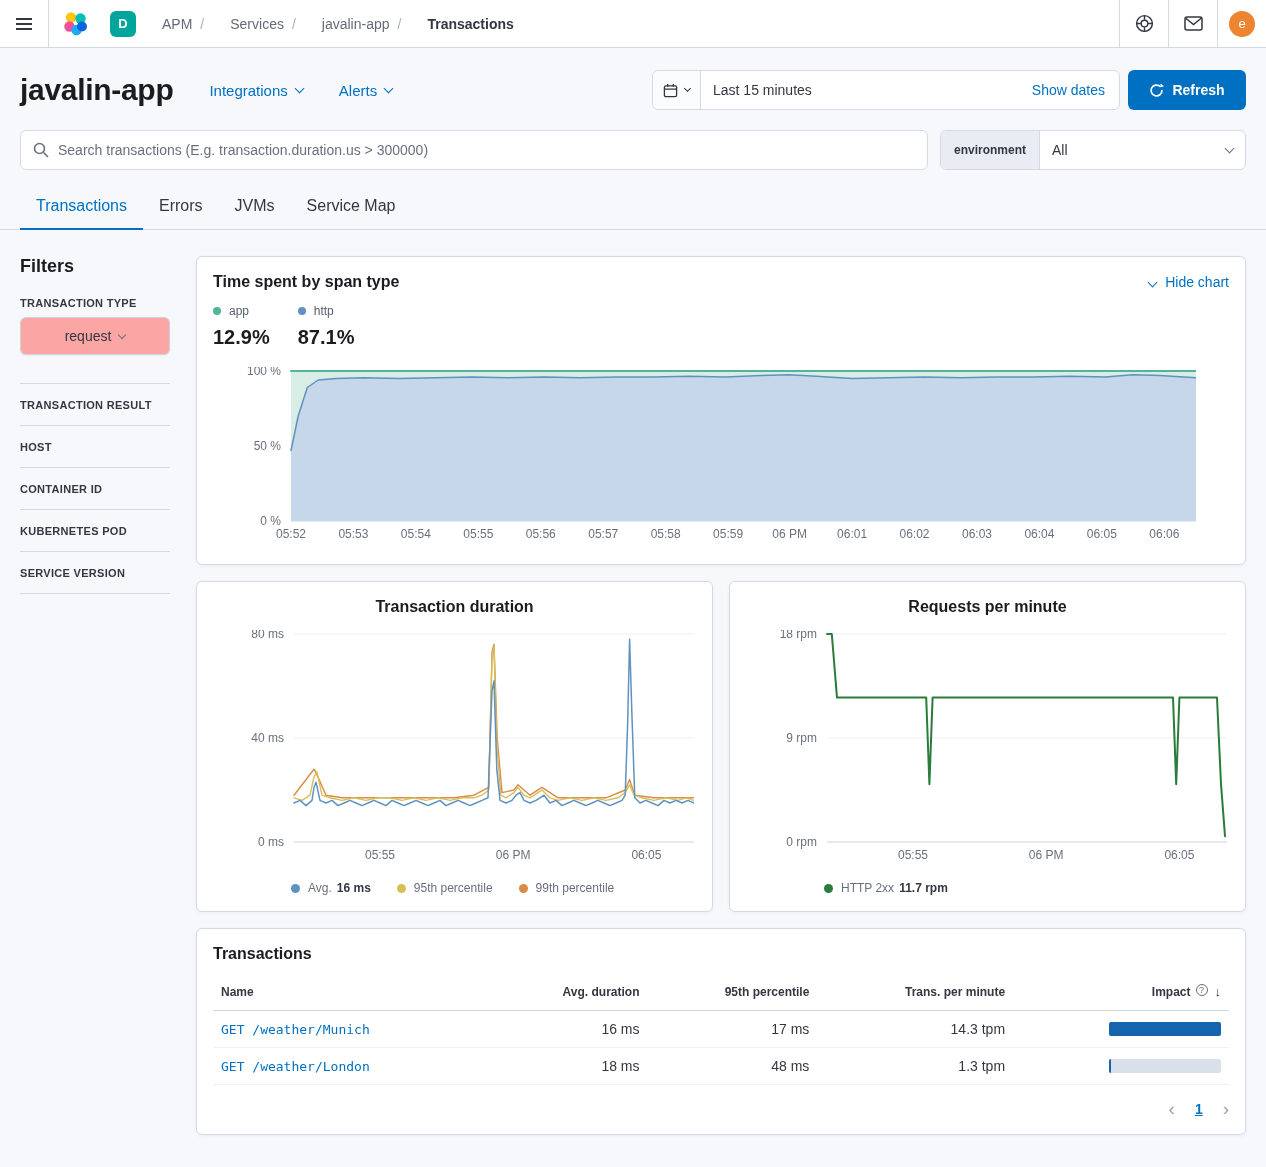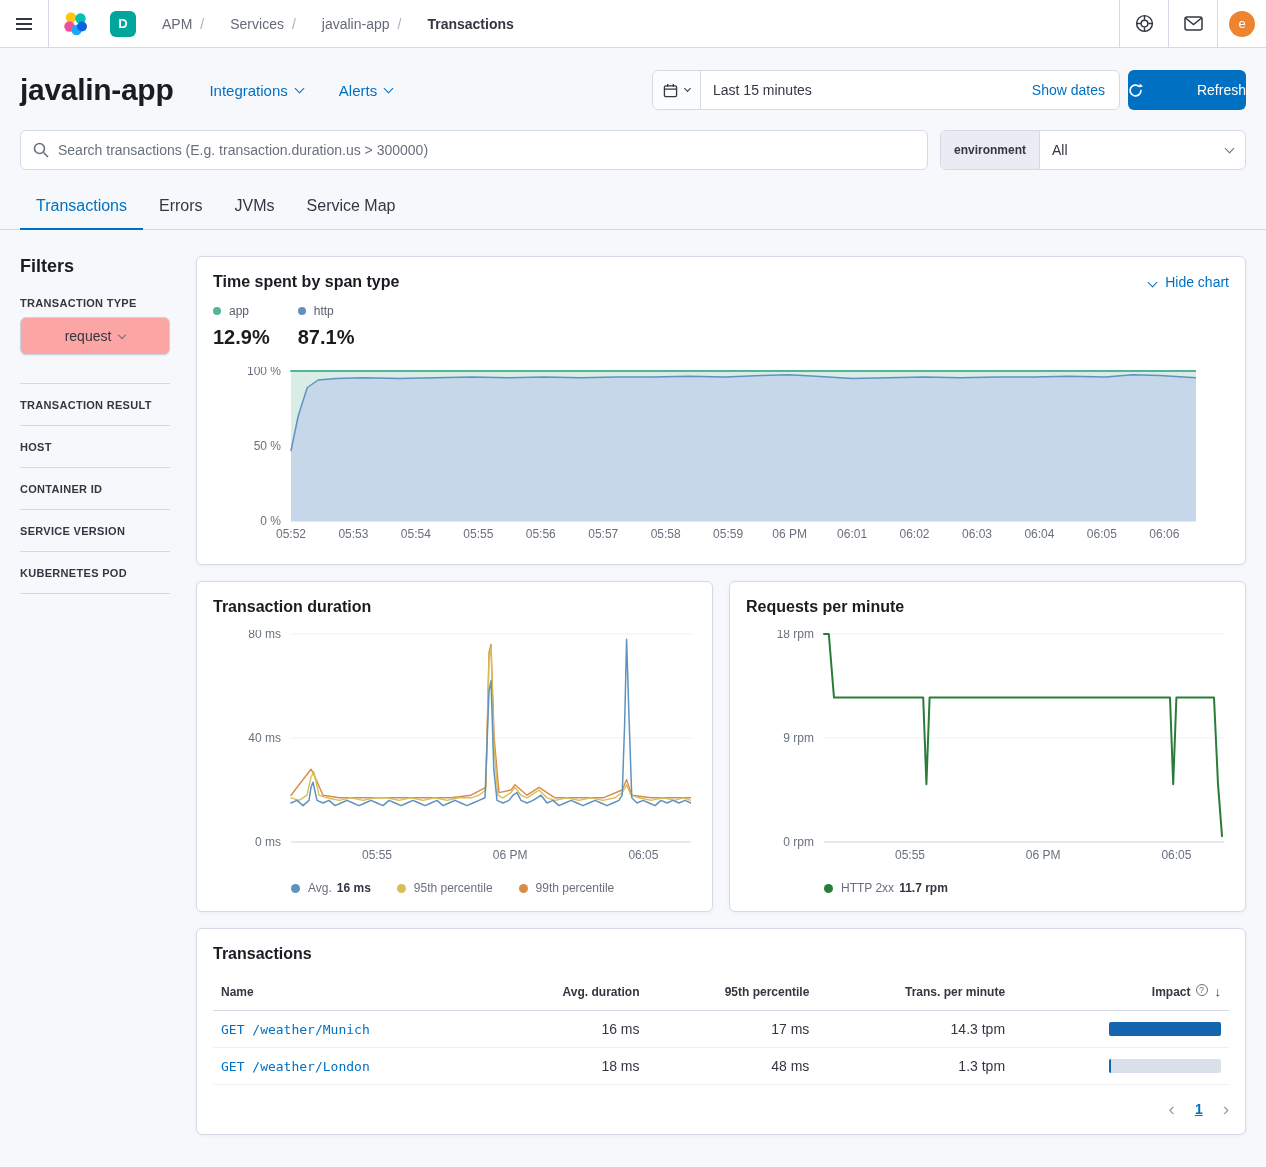--- a/index.html
+++ b/index.html
@@ -29,21 +29,21 @@
   .page-header h1{font-size:30px;font-weight:600;color:#1a1c21;letter-spacing:-0.3px;}
   .hdr-link{color:#0071c2;font-size:15px;display:flex;align-items:center;margin-left:36px;}
   .chev{width:7px;height:7px;border-right:1.6px solid currentColor;border-bottom:1.6px solid currentColor;transform:rotate(45deg);display:inline-block;margin-left:8px;margin-top:-3px;}
   .chev.gray{border-color:#69707d;}
   .hdr-right{margin-left:auto;display:flex;align-items:center;}
   .datepicker{display:flex;align-items:center;height:40px;background:#fff;border:1px solid #d3dae6;border-radius:6px;width:468px;}
   .dp-cal{display:flex;align-items:center;gap:5px;padding:0 10px;height:38px;border-right:1px solid #d3dae6;background:#fbfcfe;border-radius:6px 0 0 6px;}
   .dp-cal .chev{width:5px;height:5px;margin-left:2px;}
   .dp-range{flex:1;padding:0 12px;color:#343741;cursor:pointer;text-align:left;}
   .dp-show{color:#0071c2;font-size:14px;padding:0 14px;}
-  .refresh-btn{margin-left:8px;height:40px;min-width:118px;background:#0071c2;color:#fff;border-radius:6px;font-size:14px;display:flex;align-items:center;justify-content:space-between;gap:8px;font-weight:400;}
+  .refresh-btn{margin-left:8px;height:40px;min-width:118px;background:#0071c2;color:#fff;border-radius:6px;font-size:14px;display:flex;align-items:center;justify-content:center;gap:8px;font-weight:700;}
 
   
   .search-row{display:flex;padding:0 20px;gap:12px;}
   .search-box{flex:1;height:40px;background:#fff;border:1px solid #d3dae6;border-radius:6px;display:flex;align-items:center;padding:16px 12px;gap:9px;}
   .search-box input{border:none;outline:none;flex:1;font-size:14px;font-family:inherit;color:#343741;background:transparent;}
   .search-box input::placeholder{color:#69707d;}
   .env-group{display:flex;width:306px;border:1px solid #d3dae6;border-radius:6px;overflow:hidden;height:40px;background:#fff;flex:none;}
   .env-label{background:#e9edf3;display:flex;align-items:center;padding:0 13px;font-size:12px;font-weight:600;color:#343741;border-right:1px solid #d3dae6;}
   .env-select{flex:1;display:flex;align-items:center;justify-content:space-between;padding:0 12px;cursor:pointer;}
 
@@ -66,21 +66,21 @@
   .panel{background:#fff;border:1px solid #d3dae6;border-radius:6px;padding:16px;box-shadow:0 1px 4px rgba(50,60,90,0.05);}
   .panel h3{font-size:16px;font-weight:600;color:#1a1c21;}
   .panel-head{display:flex;align-items:center;justify-content:space-between;}
   .hide-chart{color:#0071c2;font-size:14px;display:flex;align-items:center;}
   .hide-chart .chev{margin:0 9px 0 0;}
   .spanstats{display:flex;gap:28px;margin-top:13px;}
   .sstat .li{display:flex;align-items:center;gap:8px;font-size:12px;color:#58606e;}
   .dot{width:8px;height:8px;border-radius:50%;display:inline-block;}
   .sstat .pct{font-size:20px;font-weight:600;margin-top:8px;color:#1a1c21;}
   .chartwrap{margin-top:18px;}
-  .panel-row{display:flex;gap:16px;margin-top:16px;}
+  .panel-row{display:flex;gap:16px;margin-top:16px;text-align:center;}
   .panel-row .panel{flex:1;min-width:0;}
   .panel-row .chartwrap{margin-top:14px;}
   .chart-legend{display:flex;gap:26px;margin-top:12px;margin-left:78px;font-size:12px;color:#69707d;align-items:center;}
   .litem{display:flex;align-items:center;}
   .ldot{width:9px;height:9px;border-radius:50%;margin-right:8px;flex:none;}
   .chart-legend .val{color:#343741;font-weight:600;margin-left:5px;}
   .chart-legend .val:empty{display:none;}
   svg text{font-family:"Liberation Sans","DejaVu Sans",sans-serif;}
 
   
@@ -210,22 +210,22 @@
       <h2>Filters</h2>
       <div class="flabel">TRANSACTION TYPE</div>
       <div class="fselect">
         <span>request</span>
         <span class="chev gray"></span>
       </div>
       <div class="fsections">
         <div class="fsection">TRANSACTION RESULT</div>
         <div class="fsection">HOST</div>
         <div class="fsection">CONTAINER ID</div>
+        <div class="fsection">KUBERNETES POD</div>
         <div class="fsection">SERVICE VERSION</div>
-        <div class="fsection">KUBERNETES POD</div>
       </div>
     </aside>
 
     <main class="main">
 
       <section class="panel">
         <div class="panel-head">
           <h3>Time spent by span type</h3>
           <button class="hide-chart">
             <span class="chev"></span>

